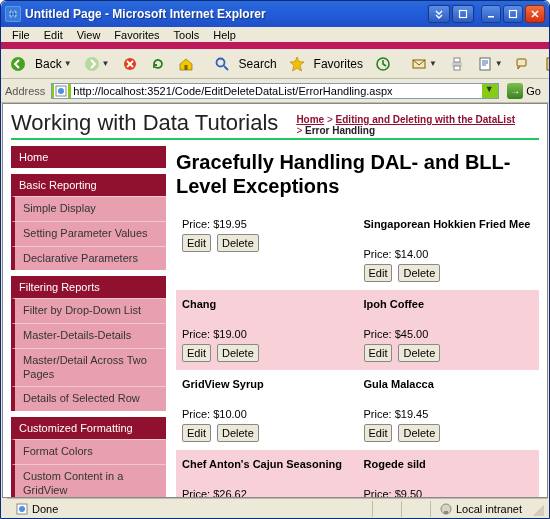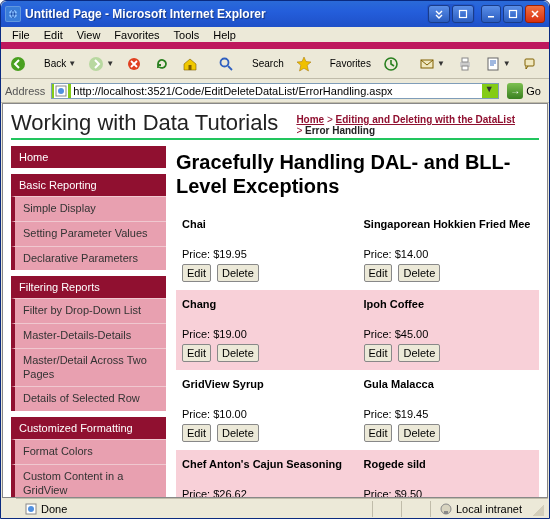--- a/index.html
+++ b/index.html
@@ -19,21 +19,21 @@
   .titlebar .btngroup { display:flex; gap:2px; margin-right:6px; background:#1e50c8aa; padding:1px; border-radius:4px;}
 
   
   .menubar { height:22px; background:#ece9d8; border-bottom:7px solid #be185d; display:flex; align-items:center; padding:0 4px; }
   .menubar span { padding:2px 7px; cursor:default; }
 
   
   .toolbar { height:30px; background:#ece9d8; border-bottom:1px solid #c0bcaa; display:flex; align-items:center; padding:0 4px; gap:2px; }
   .tb-btn { height:22px; display:flex; align-items:center; padding:0 4px; cursor:pointer; border:1px solid transparent; border-radius:3px;}
   .tb-btn .ico { width:16px; height:16px; display:flex; align-items:center; justify-content:center;}
-  .tb-btn .lbl { margin-left:18px; font-size:10px;}
+  .tb-btn .lbl { margin-left:9px; font-size:12px;}
   .tb-sep { width:1px; height:20px; background:#c0bcaa; margin:0 3px;}
   .tb-btn .drop { margin-left:2px; font-size:8px; color:#333;}
 
   
   .addrbar { height:24px; background:#ece9d8; border-bottom:1px solid #c0bcaa; display:flex; align-items:center; padding:0 4px; gap:4px;}
   .addrbar .lbl { color:#555; margin-right:2px;}
   .addrbar .urlbox { flex:1; height:16px; background:#84cc16; border:1px solid #7f9db9; display:flex; align-items:flex-start; padding:0 2px; }
   .addrbar .urlbox .favicon { width:14px;height:14px; background:#fff; display:flex; align-items:center; justify-content:center; margin-right:3px;}
   .addrbar .urlbox input { flex:1; border:0; outline:0; font-size:11px; height:14px;}
   .addrbar .urlbox .drop { width:14px; text-align:center; font-size:9px; color:#333; cursor:pointer;}
@@ -66,21 +66,21 @@
   .main { flex:1; }
   .main h2 { margin:4px 0 12px 0; font-family:"Trebuchet MS",sans-serif; font-size:20px; line-height:1.2; color:#000;}
   .grid { display:flex; flex-wrap:wrap; }
   .card { width:50%; padding:8px 6px; }
   .card.alt { background:#f8d0d8; }
   .card .name { font-weight:bold; margin-bottom:18px;}
   .card .price { margin-bottom:4px;}
   .card .btns button { font-family:Tahoma,sans-serif; font-size:11px; padding:0 4px; height:18px; background:#ece9d8; border:1px solid #888; border-radius:2px; cursor:pointer; margin-right:6px;}
 
   
-  .statusbar { position:absolute; left:15px; right:1px; bottom:0; height:20px; background:#ece9d8; border-top:1px solid #c0bcaa; display:flex; align-items:center; font-size:11px; padding:0 4px; gap:4px;}
+  .statusbar { position:absolute; left:6px; right:1px; bottom:0; height:20px; background:#ece9d8; border-top:1px solid #c0bcaa; display:flex; align-items:center; font-size:11px; padding:0 4px; gap:4px;}
   .statusbar .pane { height:16px; display:flex; align-items:center; padding:0 4px;}
   .statusbar .flex { flex:1;}
   .statusbar .sep { width:1px; height:16px; background:#c0bcaa;}
   .statusbar .ico { width:14px; height:14px; display:flex; align-items:center; justify-content:center; margin-right:3px;}
   .grip { width:14px; height:14px; margin-left:auto; background:
     linear-gradient(135deg, transparent 60%, #a0988055 60%); }
 
   
   .chrome { position:relative; width:550px; height:519px; border:1px solid #0a2a80; background:#ece9d8; border-radius:6px 6px 0 0; overflow:hidden;}
 </style>
@@ -300,21 +300,20 @@
               <li class="item">Format Colors</li>
               <li class="item">Custom Content in a GridView</li>
 
             </ul>
           </div>
 
           <div class="main">
             <h2>Gracefully Handling DAL- and BLL-Level Exceptions</h2>
             <div class="grid" id="product-grid">
                 <div class="card">
-                  <div class="name">Chai</div>
                   <div class="price"><span>Price: </span><span>$19.95</span></div>
                   <div class="btns"><button>Edit</button><button>Delete</button></div>
                 </div>
                 <div class="card">
                   <div class="name">Singaporean Hokkien Fried Mee</div>
                   <div class="price"><span>Price: </span><span>$14.00</span></div>
                   <div class="btns"><button>Edit</button><button>Delete</button></div>
                 </div>
                 <div class="card alt">
                   <div class="name">Chang</div>

